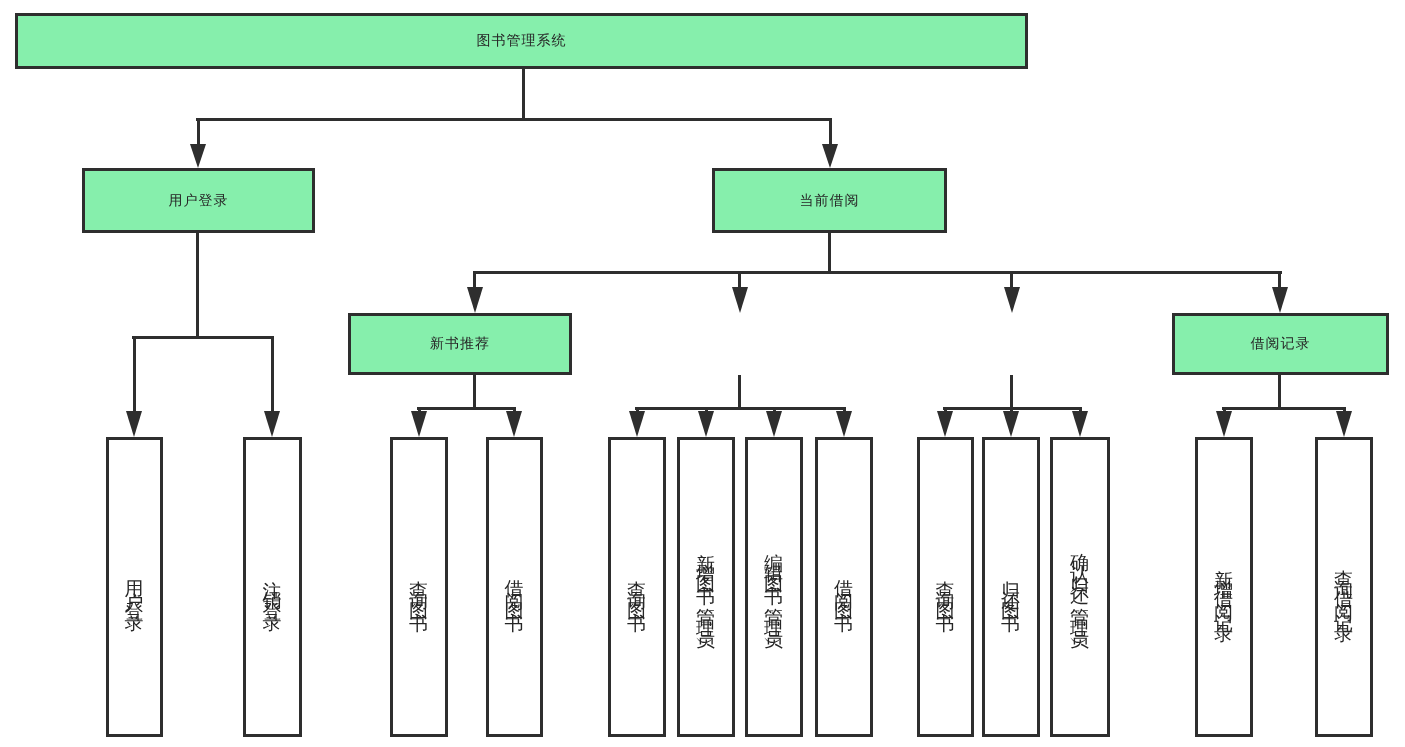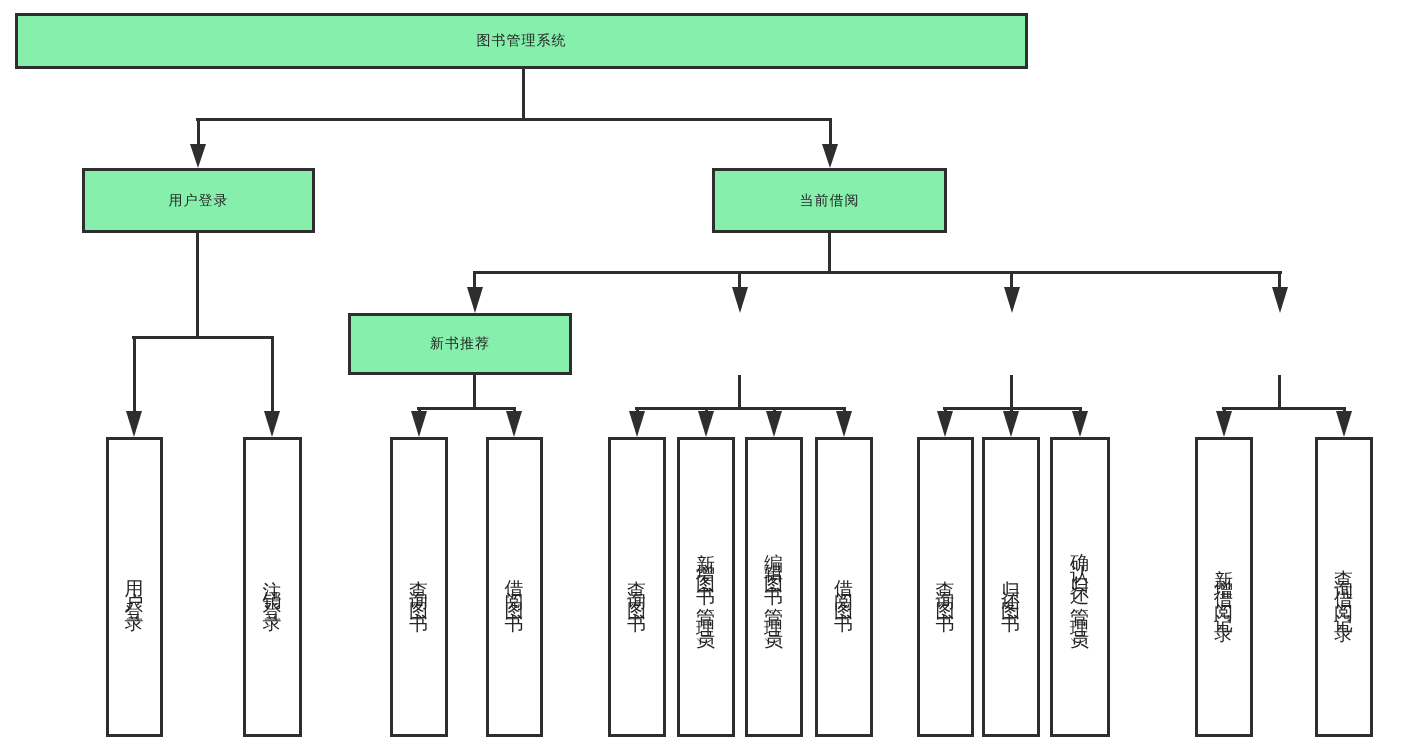--- a/index.html
+++ b/index.html
@@ -86,20 +86,21 @@
   <div class="vl" style="left:473px;top:271px;height:18px"></div>
   <div class="ah" style="left:467px;top:287px"></div>
   <div class="vl" style="left:738px;top:271px;height:18px"></div>
   <div class="ah" style="left:732px;top:287px"></div>
   <div class="vl" style="left:1010px;top:271px;height:18px"></div>
   <div class="ah" style="left:1004px;top:287px"></div>
   <div class="vl" style="left:1278px;top:271px;height:18px"></div>
   <div class="ah" style="left:1272px;top:287px"></div>
 
   <div class="hbox" style="left:348px;top:313px;width:224px;height:62px">新书推荐</div>
+  <div class="hbox" style="left:1172px;top:313px;width:217px;height:62px">借阅记录</div>
 
   <div class="vl" style="left:473px;top:375px;height:32px"></div>
   <div class="hl" style="left:417px;top:407px;width:99px"></div>
   <div class="vl" style="left:418px;top:407px;height:6px"></div>
   <div class="ah" style="left:411px;top:411px"></div>
   <div class="vl" style="left:513px;top:407px;height:6px"></div>
   <div class="ah" style="left:506px;top:411px"></div>
 
   <div class="vl" style="left:738px;top:375px;height:32px"></div>
   <div class="hl" style="left:635px;top:407px;width:209px"></div>

